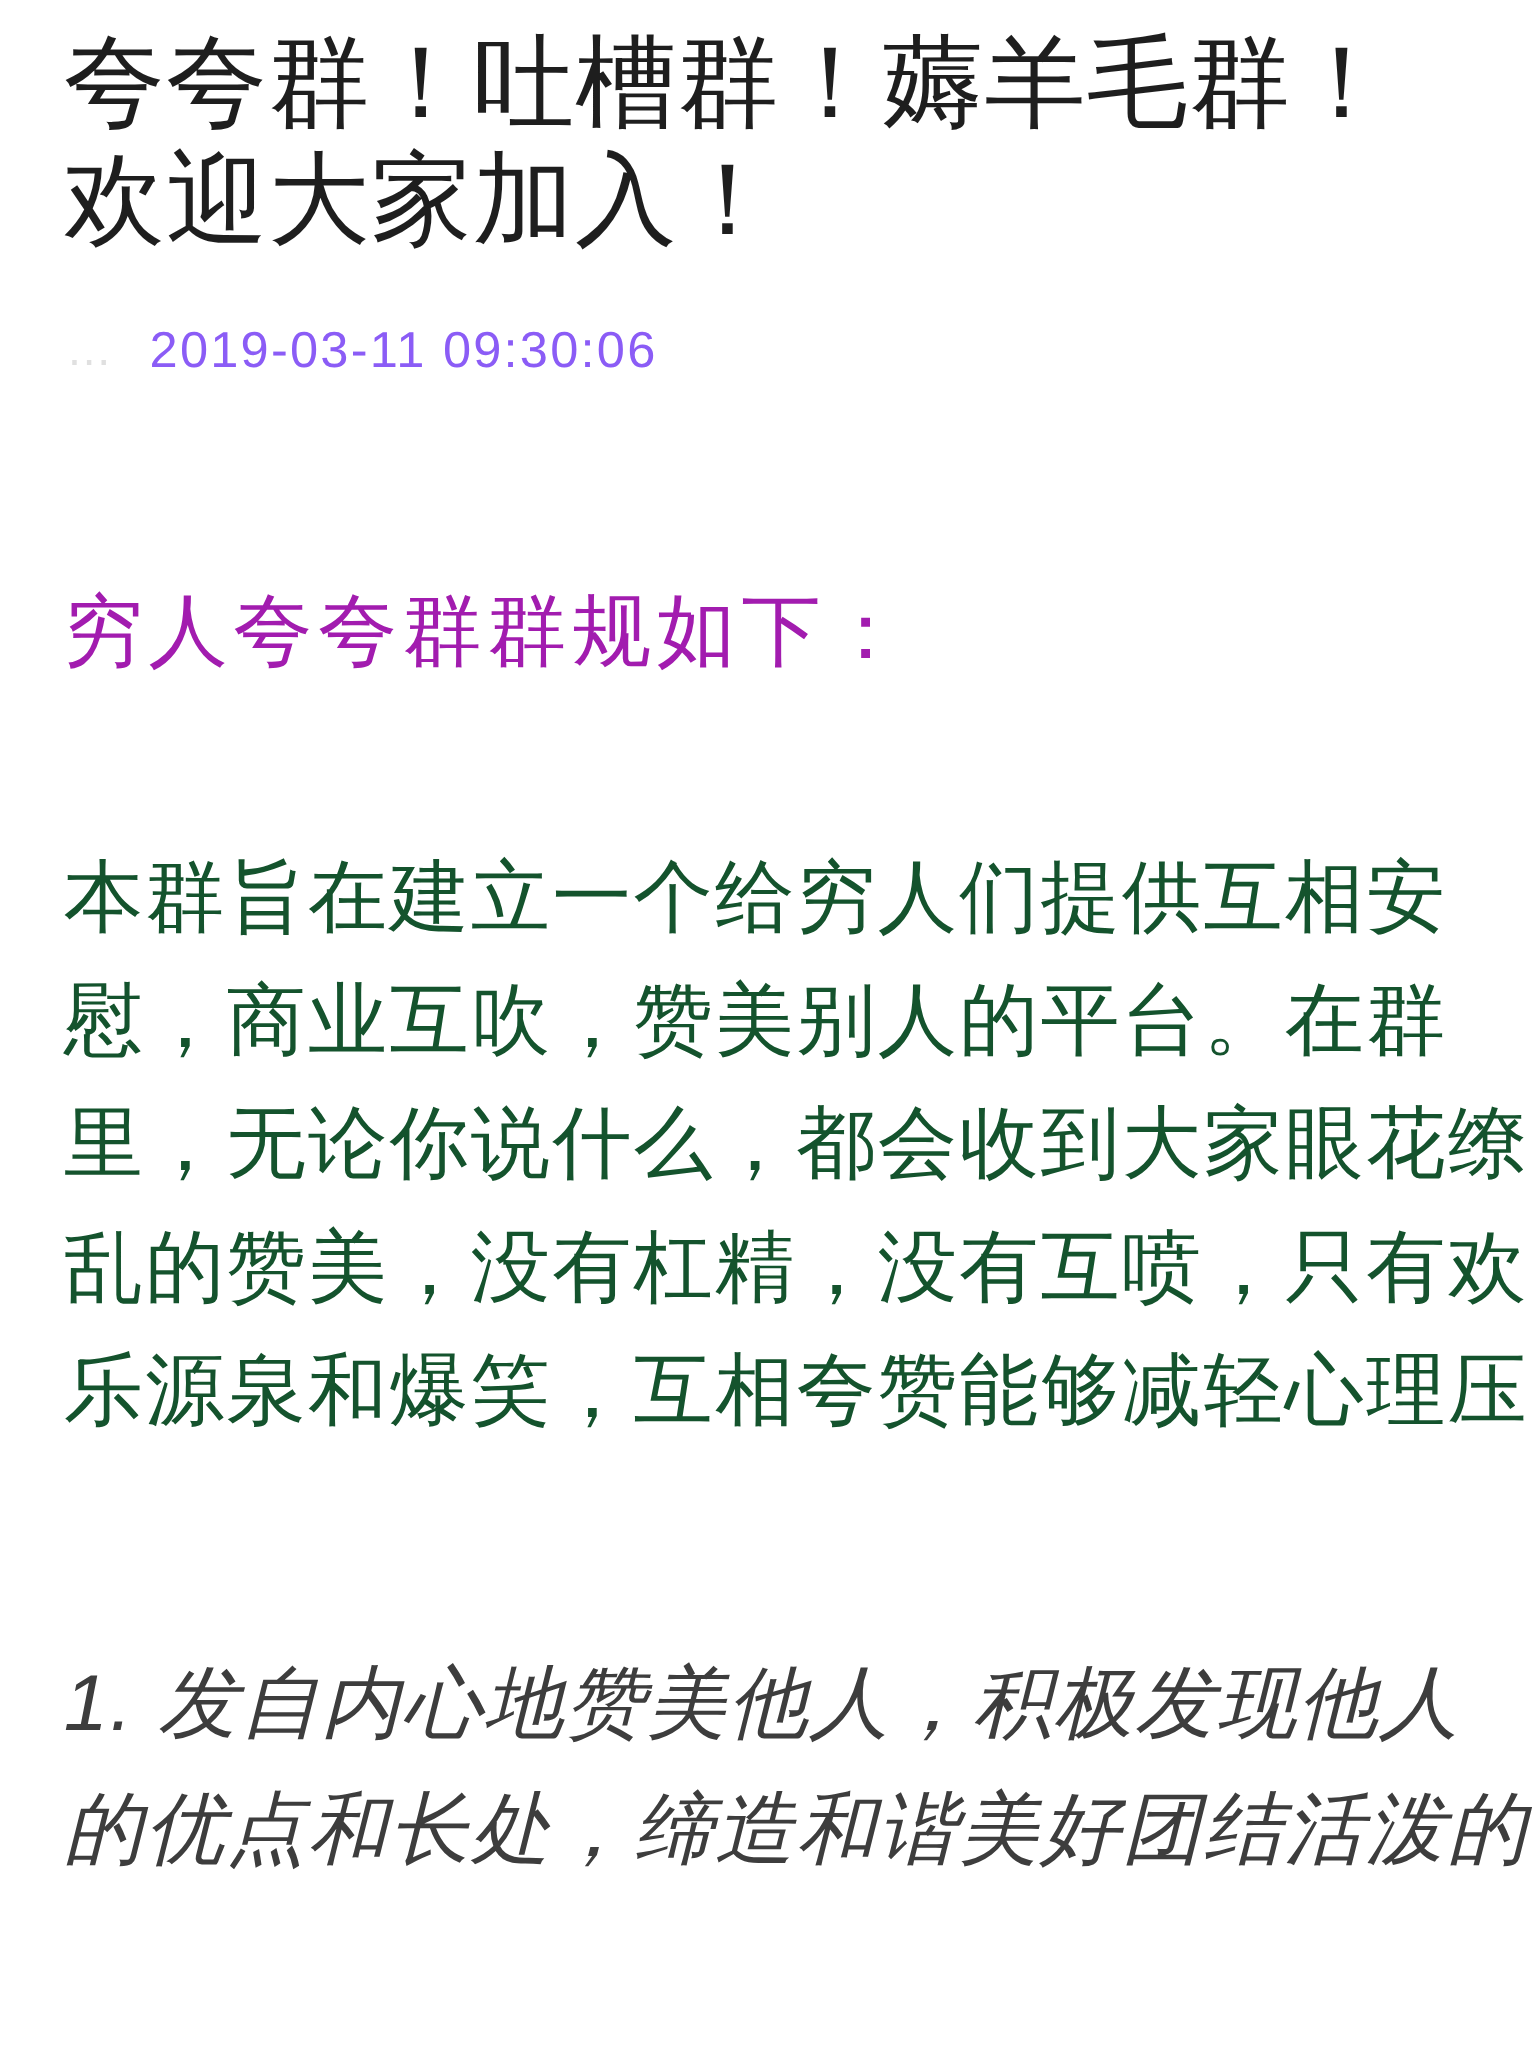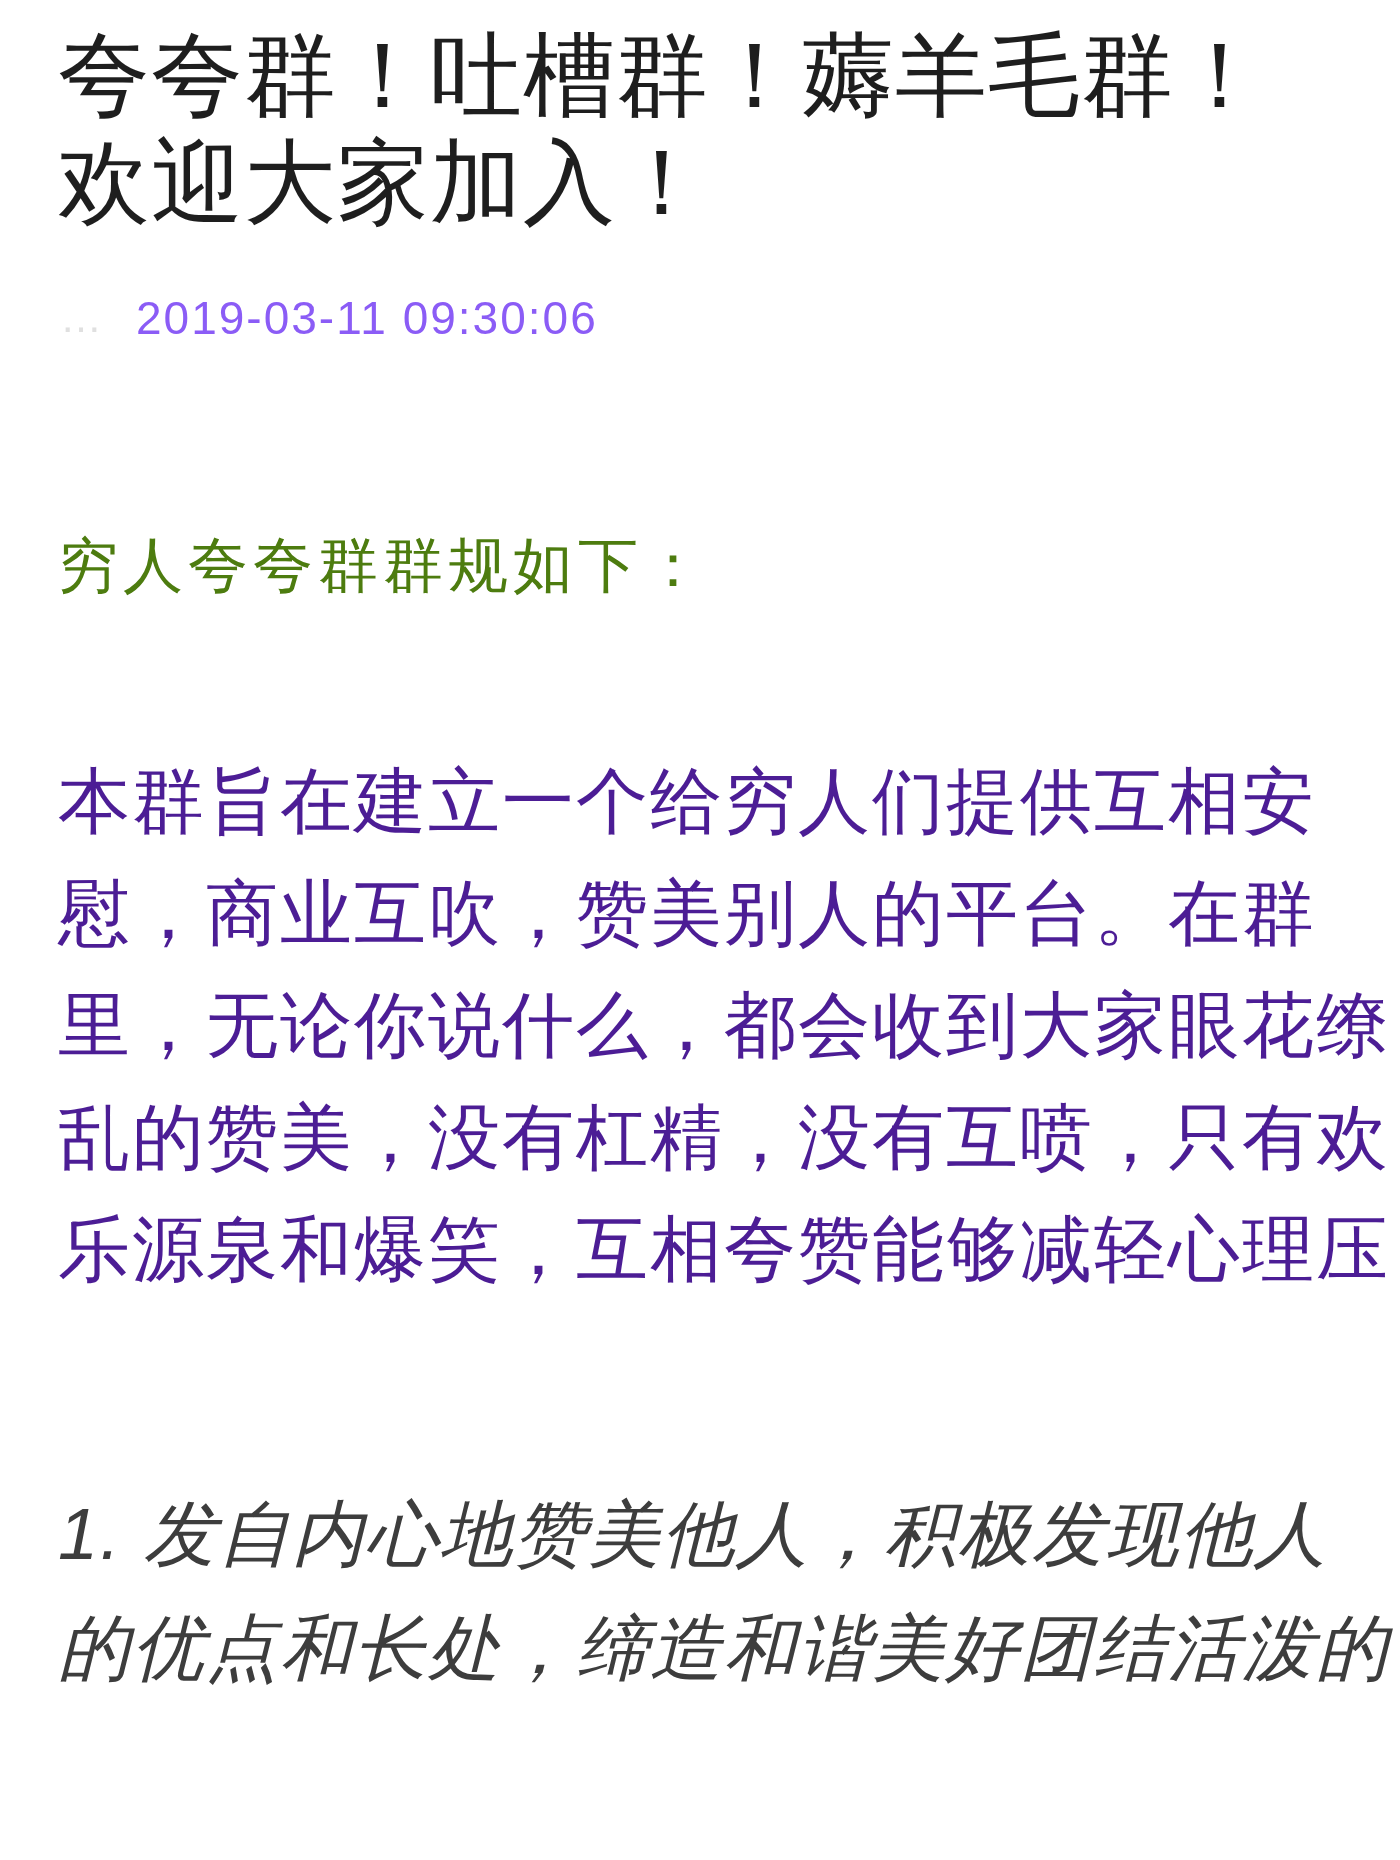--- a/index.html
+++ b/index.html
@@ -39,28 +39,28 @@
     letter-spacing: -2px;
   }
   .timestamp {
     color: #8b5cf6;
     font-size: 46px;
     letter-spacing: 2px;
     white-space: nowrap;
   }
   .intro-line {
     margin-top: 180px;
-    color: #4d7c0f;
-    font-size: 60px;
+    color: #a21caf;
+    font-size: 72px;
     letter-spacing: 5px;
     white-space: nowrap;
   }
   .paragraph {
     margin-top: 138px;
-    color: #4c1d95;
+    color: #14532d;
     font-size: 72px;
     line-height: 112px;
     letter-spacing: 2px;
   }
   .paragraph .text-line { white-space: nowrap; }
   .rule-block {
     margin-top: 172px;
     color: #3d3d3d;
     font-size: 72px;
     line-height: 114px;

